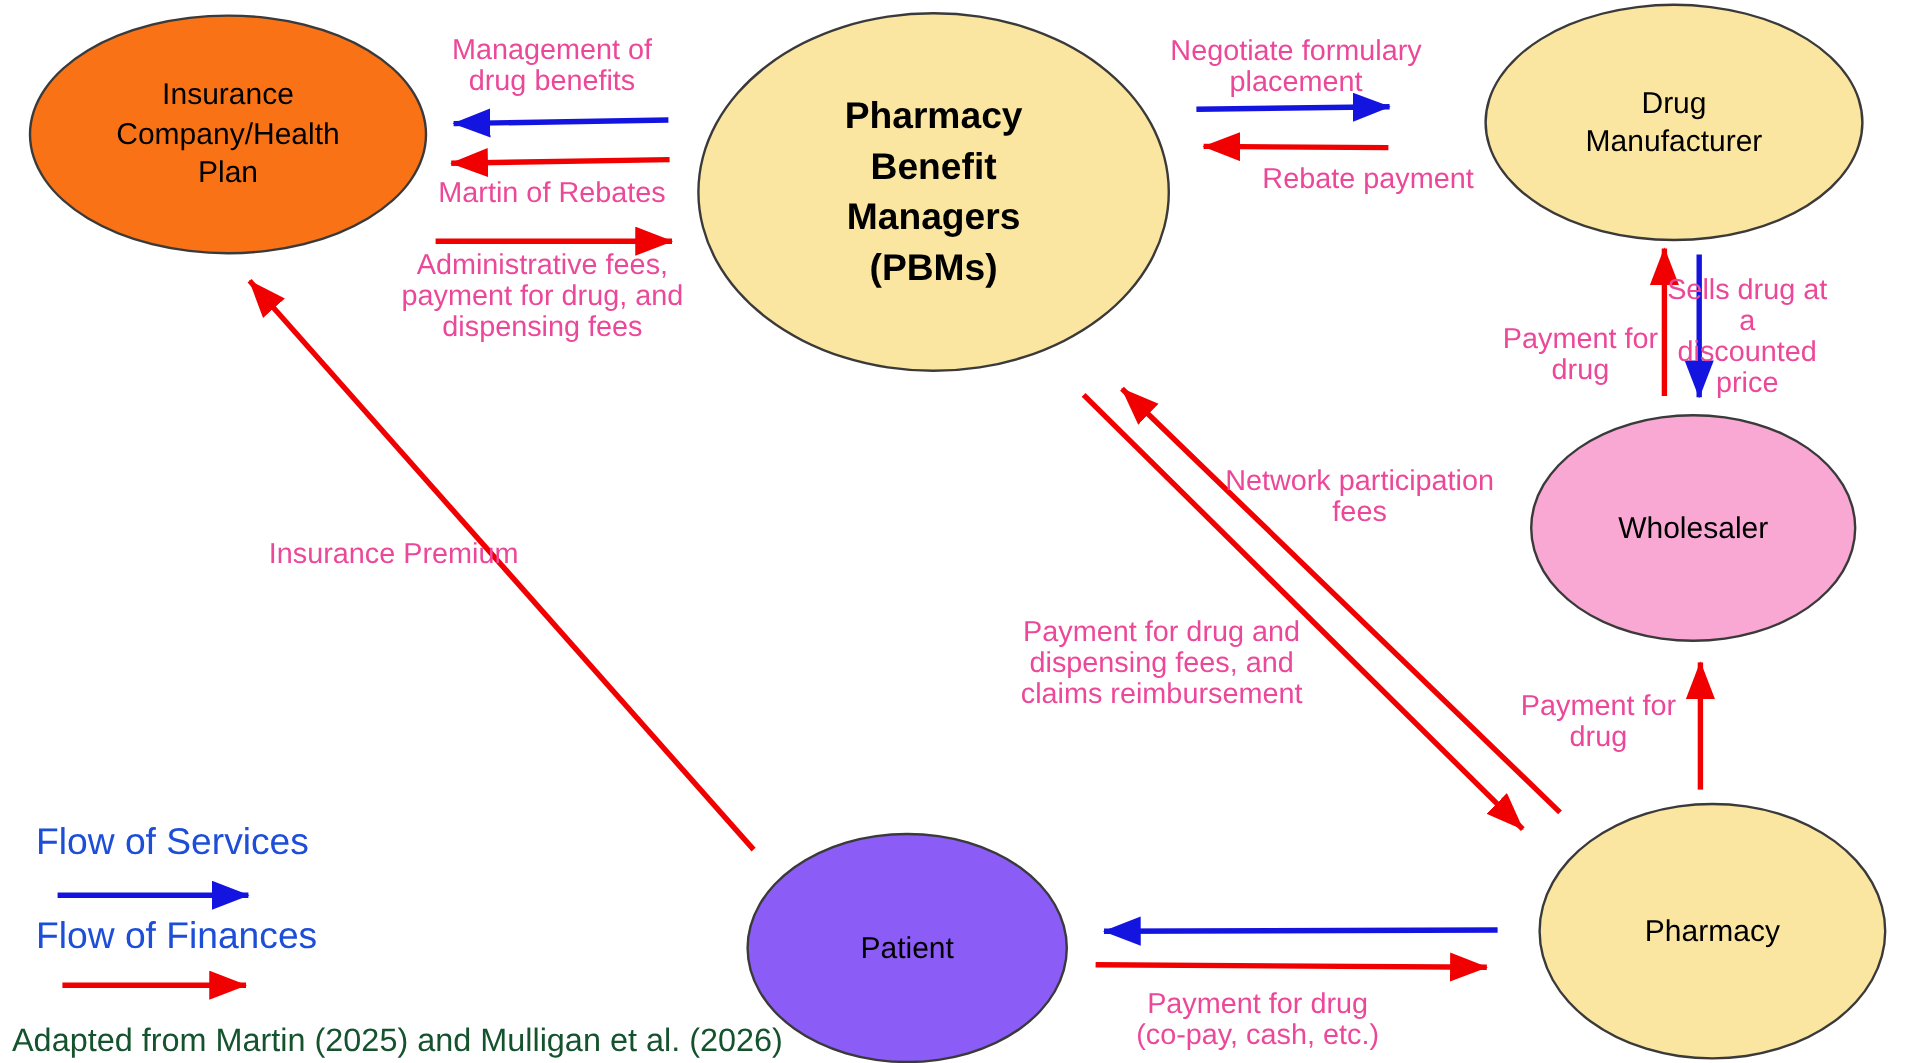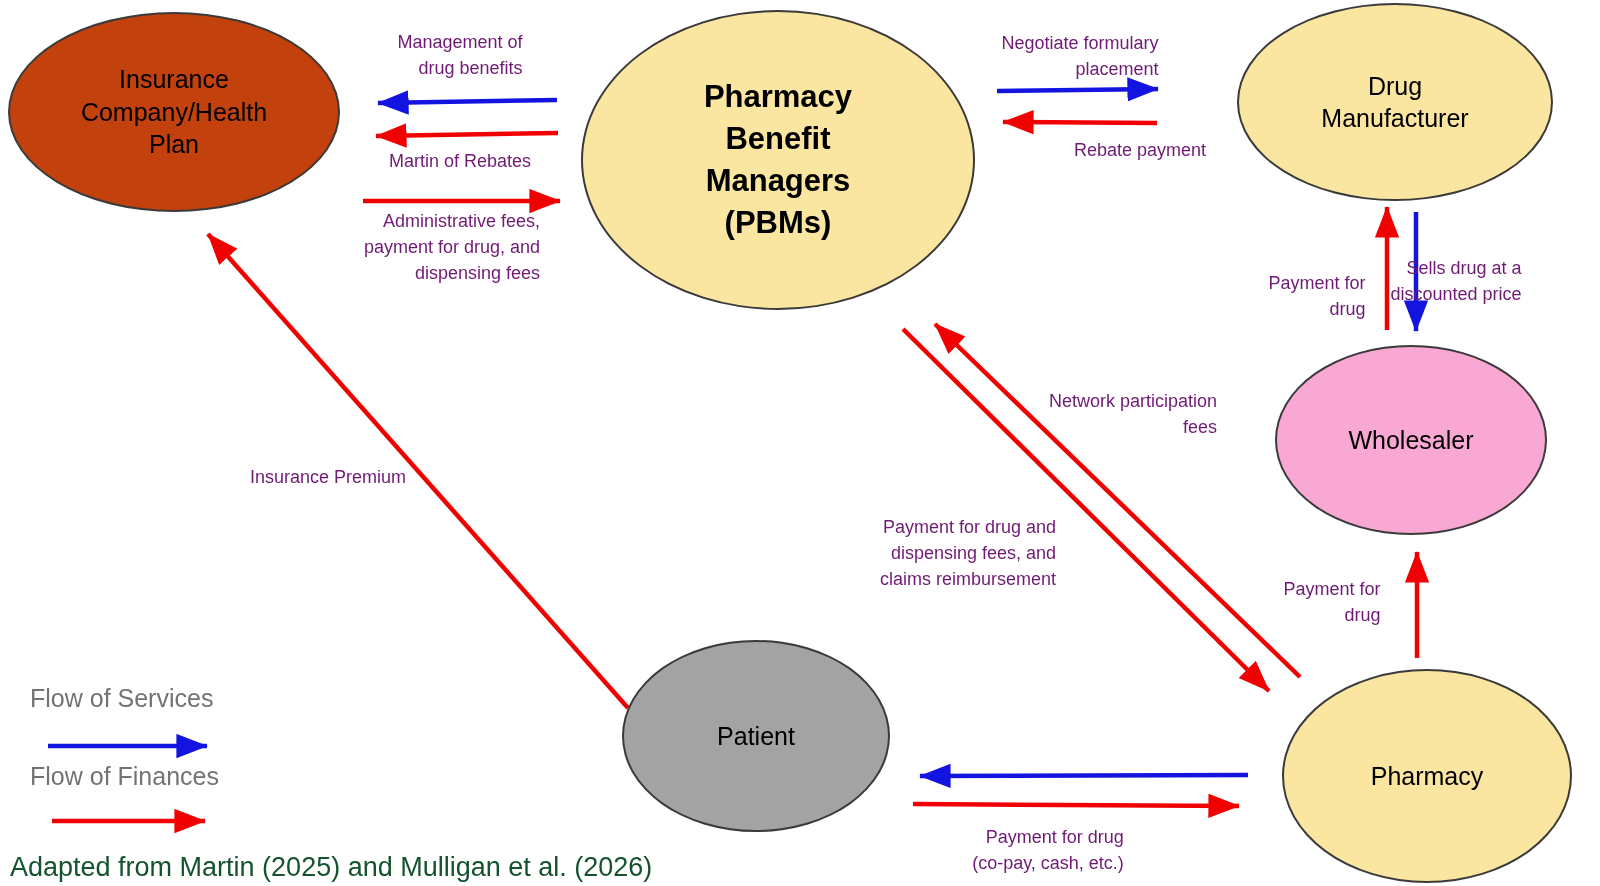--- a/index.html
+++ b/index.html
@@ -40,30 +40,30 @@
     color: #000000;
   }
   .node-label.big {
     font-size: 31px;
     font-weight: bold;
     line-height: 1.36;
   }
   .lbl {
     position: absolute;
     transform: translate(-50%, -50%);
-    text-align: right;
+    text-align: center;
     white-space: pre-line;
-    font-size: 18px;
+    font-size: 24px;
     line-height: 26px;
-    color: #701a75;
+    color: #ec4899;
   }
   .legend-text {
     position: absolute;
-    font-size: 25px;
-    color: #737373;
+    font-size: 31px;
+    color: #1d4ed8;
     white-space: nowrap;
   }
   .caption {
     position: absolute;
     left: 10px;
     top: 852px;
     font-size: 27px;
     color: #14532d;
     white-space: nowrap;
   }
@@ -106,21 +106,21 @@
     <line x1="1248" y1="775" x2="920" y2="776" stroke-width="4.5" marker-end="url(#head-service)" stroke="#1414e0"></line>
 
     <line x1="913" y1="804" x2="1239" y2="806" stroke-width="4.5" marker-end="url(#head-finance)" stroke="#f00000"></line>
 
     <line x1="628" y1="708" x2="208" y2="234" stroke-width="4.5" marker-end="url(#head-finance)" stroke="#f00000"></line>
 
     <line x1="48" y1="746" x2="207" y2="746" stroke-width="4.5" marker-end="url(#head-service)" stroke="#1414e0"></line>
     <line x1="52" y1="821" x2="205" y2="821" stroke-width="4.5" marker-end="url(#head-finance)" stroke="#f00000"></line>
   </svg>
 
-  <div class="node" style="left: 8px; top: 12px; width: 332px; height: 200px; background-color: #c2410c; border-color: rgb(58, 58, 58);">
+  <div class="node" style="left: 24px; top: 12px; width: 332px; height: 200px; background-color: #f97316; border-color: rgb(58, 58, 58);">
     <span class="node-label">Insurance
 Company/Health
 Plan</span>
   </div>
 
   <div class="node" style="left: 581px; top: 10px; width: 394px; height: 300px; background-color: rgb(250, 229, 161); border-color: rgb(58, 58, 58);">
     <span class="node-label big">Pharmacy
 Benefit
 Managers
 (PBMs)</span>
@@ -132,21 +132,21 @@
   </div>
 
   <div class="node" style="left: 1275px; top: 345px; width: 272px; height: 190px; background-color: #f9a8d4; border-color: rgb(58, 58, 58);">
     <span class="node-label">Wholesaler</span>
   </div>
 
   <div class="node" style="left: 1282px; top: 669px; width: 290px; height: 214px; background-color: rgb(250, 229, 161); border-color: rgb(58, 58, 58);">
     <span class="node-label">Pharmacy</span>
   </div>
 
-  <div class="node" style="left: 622px; top: 640px; width: 268px; height: 192px; background-color: #a3a3a3; border-color: rgb(58, 58, 58);">
+  <div class="node" style="left: 622px; top: 694px; width: 268px; height: 192px; background-color: #8b5cf6; border-color: rgb(58, 58, 58);">
     <span class="node-label">Patient</span>
   </div>
 
   <div class="lbl" style="left:460px; top:55px;">Management of
 drug benefits</div>
   <div class="lbl" style="left:460px; top:161px;">Martin of Rebates</div>
   <div class="lbl" style="left:452px; top:247px;">Administrative fees,
 payment for drug, and
 dispensing fees</div>
   <div class="lbl" style="left:1080px; top:56px;">Negotiate formulary
@@ -158,20 +158,20 @@
 discounted price</div>
   <div class="lbl" style="left:1133px; top:414px;">Network participation
 fees</div>
   <div class="lbl" style="left:968px; top:553px;">Payment for drug and
 dispensing fees, and
 claims reimbursement</div>
   <div class="lbl" style="left:1332px; top:602px;">Payment for
 drug</div>
   <div class="lbl" style="left:1048px; top:850px;">Payment for drug
 (co-pay, cash, etc.)</div>
-  <div class="lbl" style="left:328px; top:477px;">Insurance Premium</div>
+  <div class="lbl" style="left:328px; top:462px;">Insurance Premium</div>
 
   <div class="legend-text" style="left:30px; top:684px;">Flow of Services</div>
   <div class="legend-text" style="left:30px; top:762px;">Flow of Finances</div>
 
   <div class="caption">Adapted from Martin (2025) and Mulligan et al. (2026)</div>
 
 </div>
 
 </body></html>

